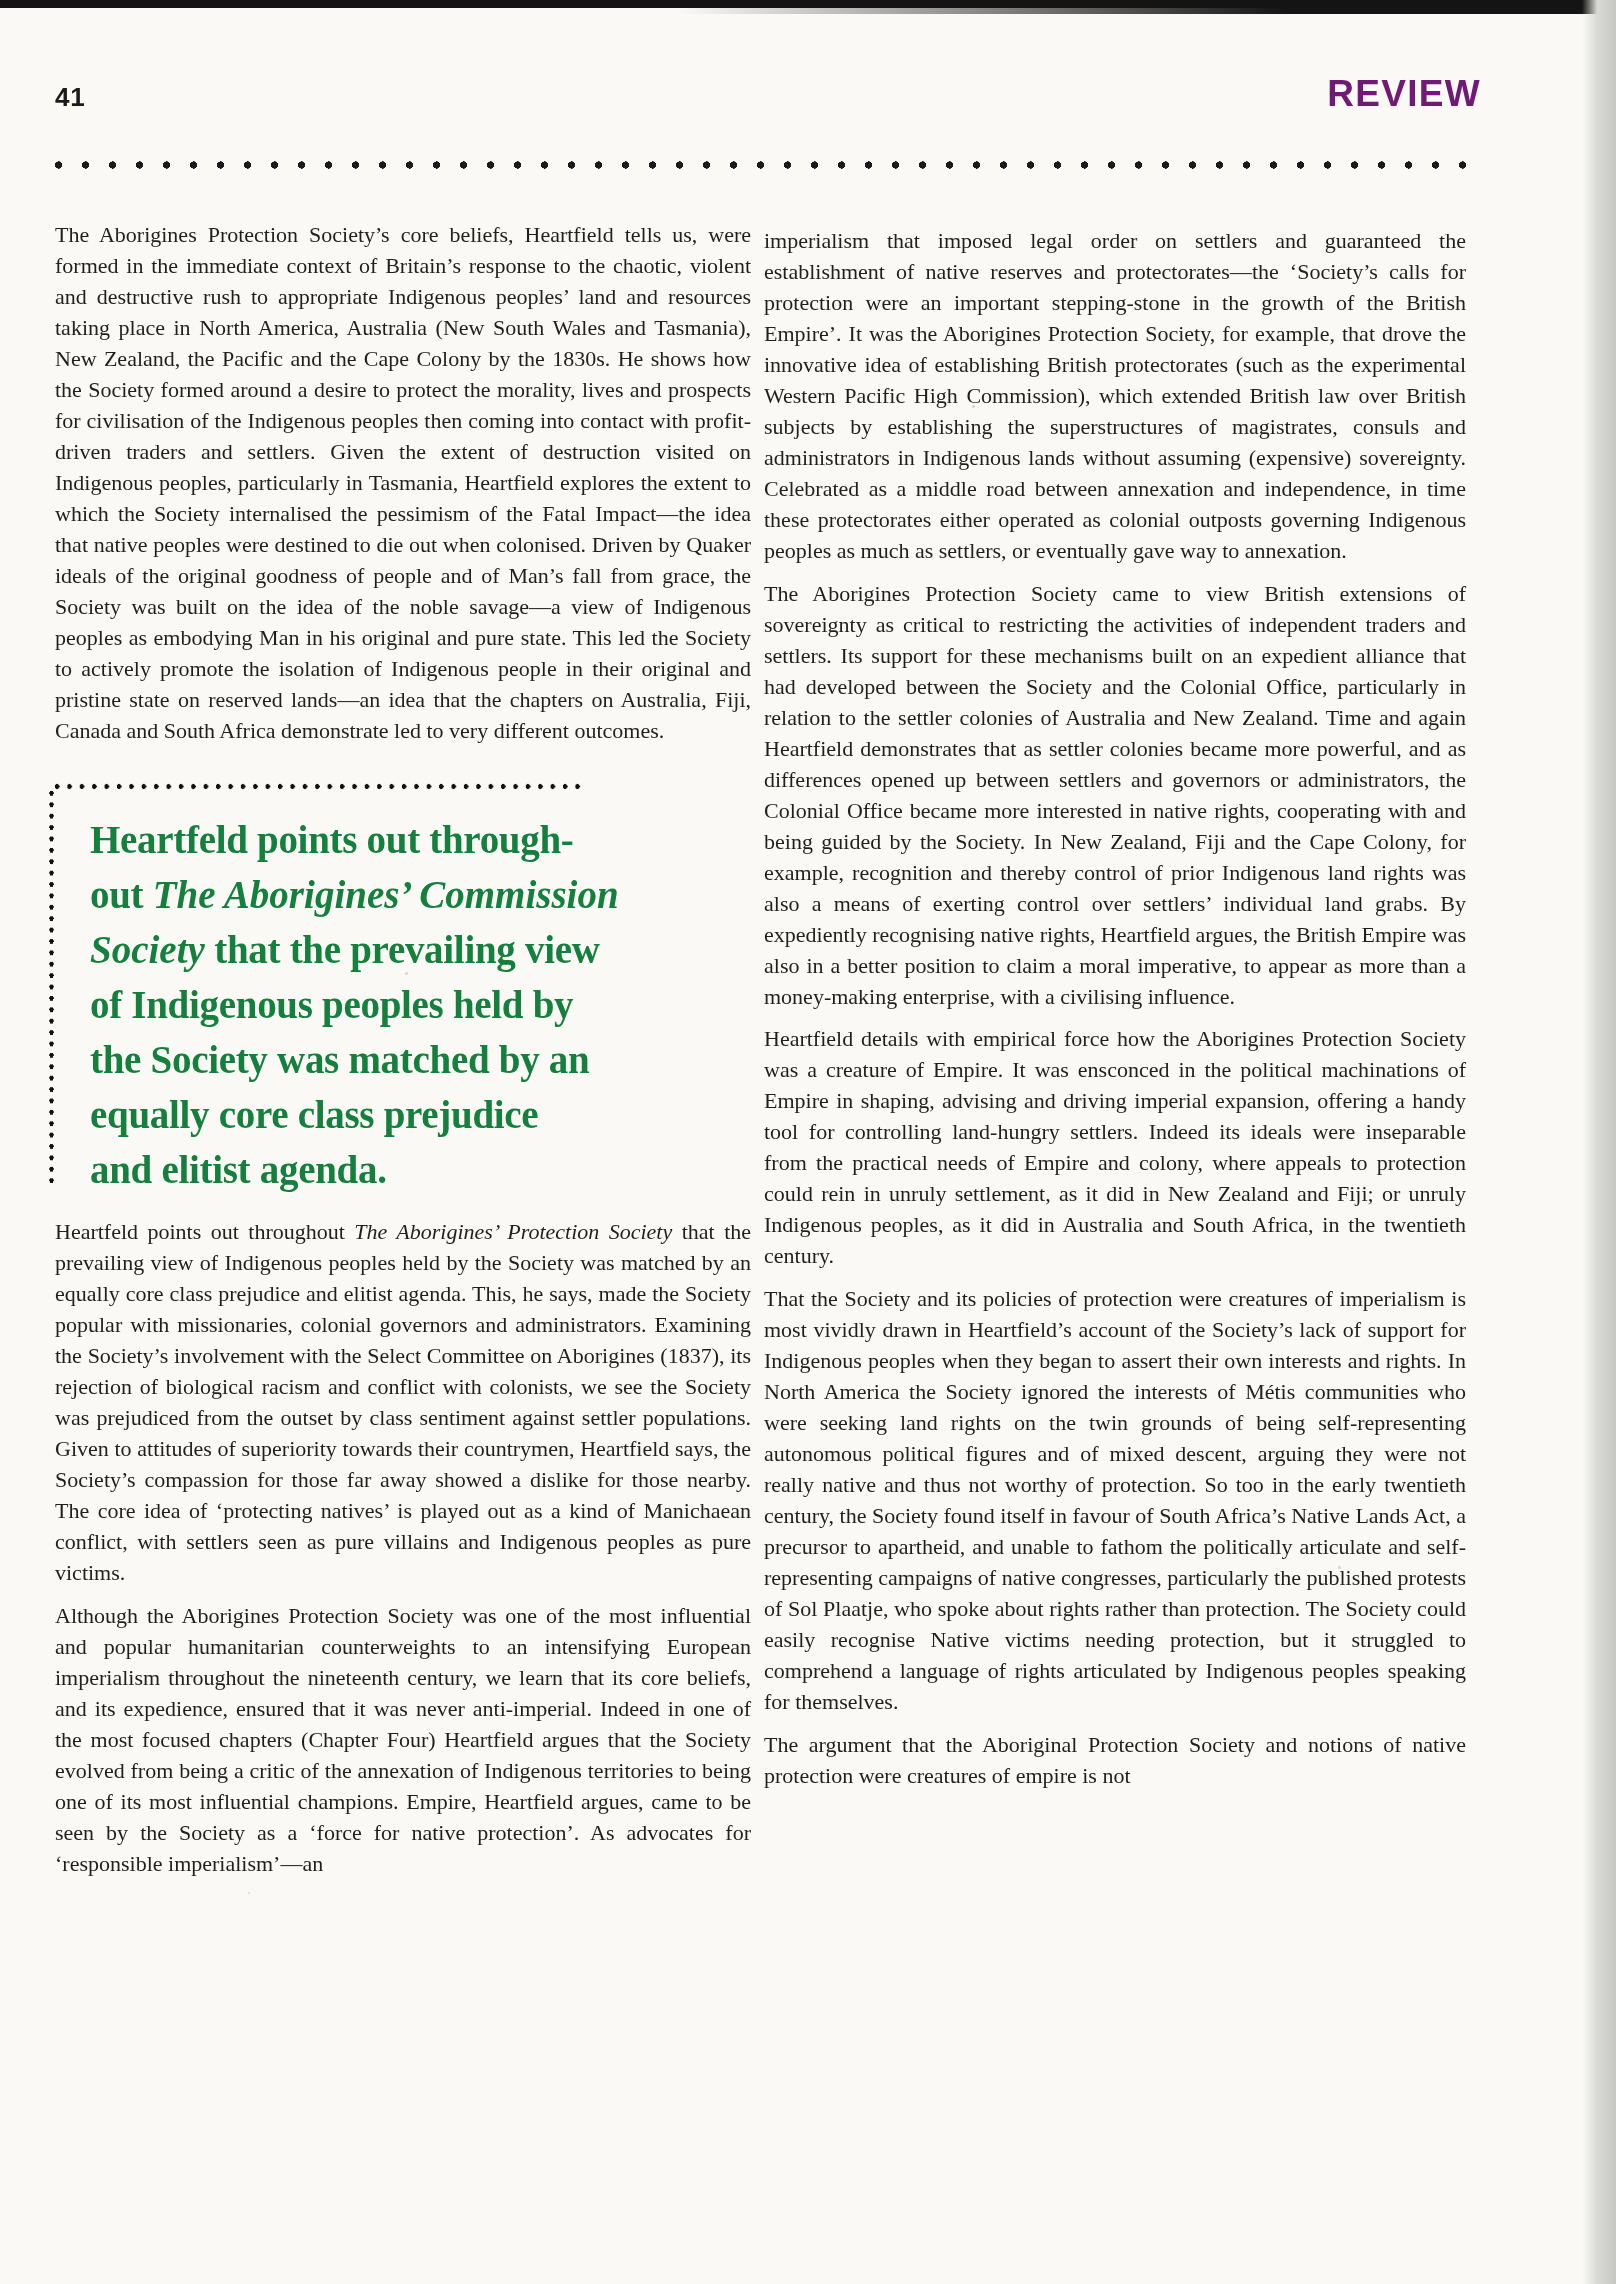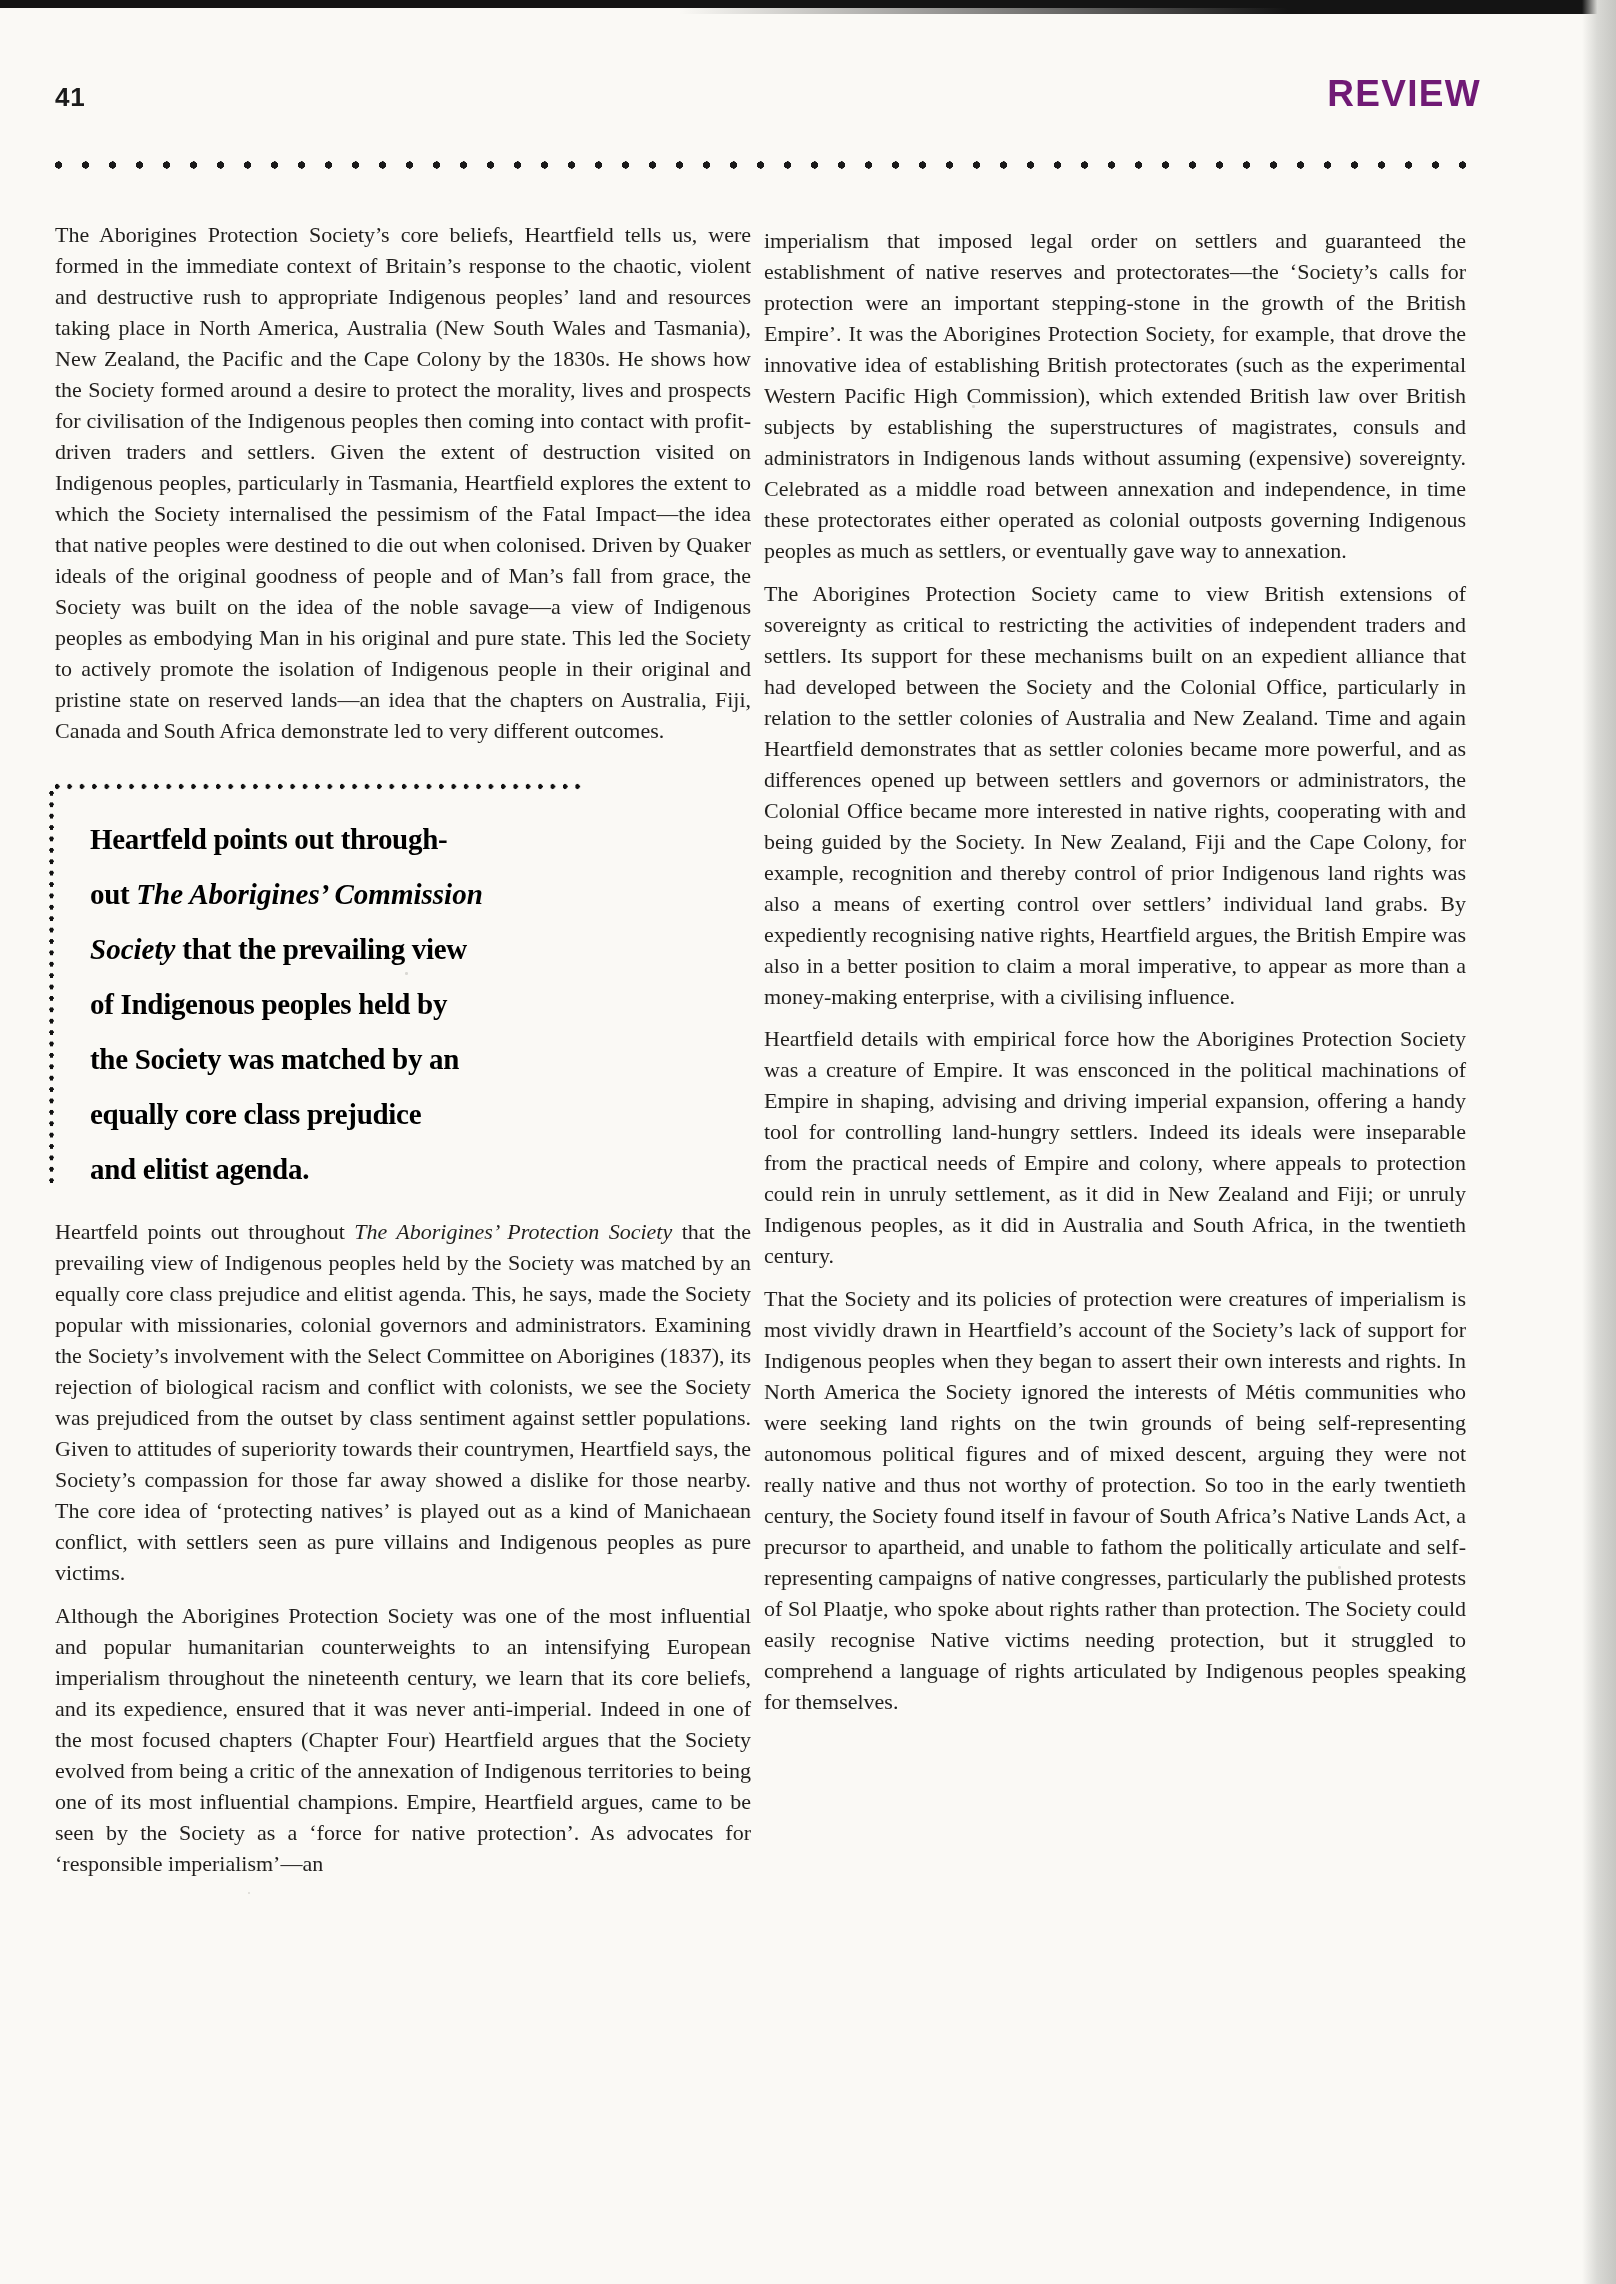--- a/index.html
+++ b/index.html
@@ -55,21 +55,21 @@
     background:radial-gradient(circle 2.3px at 2.3px 50%,#111 97%,rgba(17,17,17,0)) repeat-x;
     background-size:12.4px 6.5px;
   }
   .pq-dots-left{
     position:absolute;left:-5.9px;top:7.8px;width:5.2px;height:394px;
     background:radial-gradient(circle 2.3px at 50% 2.3px,#111 97%,rgba(17,17,17,0)) repeat-y;
     background-size:5.2px 11.4px;
   }
   .pq-text{
     padding:22px 0 0 35px;
-    font-size:29px;line-height:55px;font-weight:700;color:#000000;
+    font-size:39px;line-height:55px;font-weight:700;color:#15803d;
     letter-spacing:-0.3px;
   }
   .pq-text i{letter-spacing:0;}
 </style>
 </head>
 <body>
 
 <div id="page">
 
   <div class="scan-top"></div>
@@ -102,18 +102,19 @@
           <p class="body">Although the Aborigines Protection Society was one of the most influential and popular humanitarian counterweights to an intensifying European imperialism throughout the nineteenth century, we learn that its core beliefs, and its expedience, ensured that it was never anti-imperial. Indeed in one of the most focused chapters (Chapter Four) Heartfield argues that the Society evolved from being a critic of the annexation of Indigenous territories to being one of its most influential champions. Empire, Heartfield argues, came to be seen by the Society as a ‘force for native protection’. As advocates for ‘responsible imperialism’—an</p>
         </div>
     </div>
 
     <div class="col col-right">
       <div>
           <p class="body">imperialism that imposed legal order on settlers and guaranteed the establishment of native reserves and protectorates—the ‘Society’s calls for protection were an important stepping-stone in the growth of the British Empire’. It was the Aborigines Protection Society, for example, that drove the innovative idea of establishing British protectorates (such as the experimental Western Pacific High Commission), which extended British law over British subjects by establishing the superstructures of magistrates, consuls and administrators in Indigenous lands without assuming (expensive) sovereignty. Celebrated as a middle road between annexation and independence, in time these protectorates either operated as colonial outposts governing Indigenous peoples as much as settlers, or eventually gave way to annexation.</p>
           <p class="body">The Aborigines Protection Society came to view British extensions of sovereignty as critical to restricting the activities of independent traders and settlers. Its support for these mechanisms built on an expedient alliance that had developed between the Society and the Colonial Office, particularly in relation to the settler colonies of Australia and New Zealand. Time and again Heartfield demonstrates that as settler colonies became more powerful, and as differences opened up between settlers and governors or administrators, the Colonial Office became more interested in native rights, cooperating with and being guided by the Society. In New Zealand, Fiji and the Cape Colony, for example, recognition and thereby control of prior Indigenous land rights was also a means of exerting control over settlers’ individual land grabs. By expediently recognising native rights, Heartfield argues, the British Empire was also in a better position to claim a moral imperative, to appear as more than a money-making enterprise, with a civilising influence.</p>
           <p class="body">Heartfield details with empirical force how the Aborigines Protection Society was a creature of Empire. It was ensconced in the political machinations of Empire in shaping, advising and driving imperial expansion, offering a handy tool for controlling land-hungry settlers. Indeed its ideals were inseparable from the practical needs of Empire and colony, where appeals to protection could rein in unruly settlement, as it did in New Zealand and Fiji; or unruly Indigenous peoples, as it did in Australia and South Africa, in the twentieth century.</p>
           <p class="body">That the Society and its policies of protection were creatures of imperialism is most vividly drawn in Heartfield’s account of the Society’s lack of support for Indigenous peoples when they began to assert their own interests and rights. In North America the Society ignored the interests of Métis communities who were seeking land rights on the twin grounds of being self-representing autonomous political figures and of mixed descent, arguing they were not really native and thus not worthy of protection. So too in the early twentieth century, the Society found itself in favour of South Africa’s Native Lands Act, a precursor to apartheid, and unable to fathom the politically articulate and self-representing campaigns of native congresses, particularly the published protests of Sol Plaatje, who spoke about rights rather than protection. The Society could easily recognise Native victims needing protection, but it struggled to comprehend a language of rights articulated by Indigenous peoples speaking for themselves.</p>
+          <p class="body">The argument that the Aboriginal Protection Society and notions of native protection were creatures of empire is not</p>
         </div>
     </div>
 
   </div>
 </div>
 
 
 </body></html>

